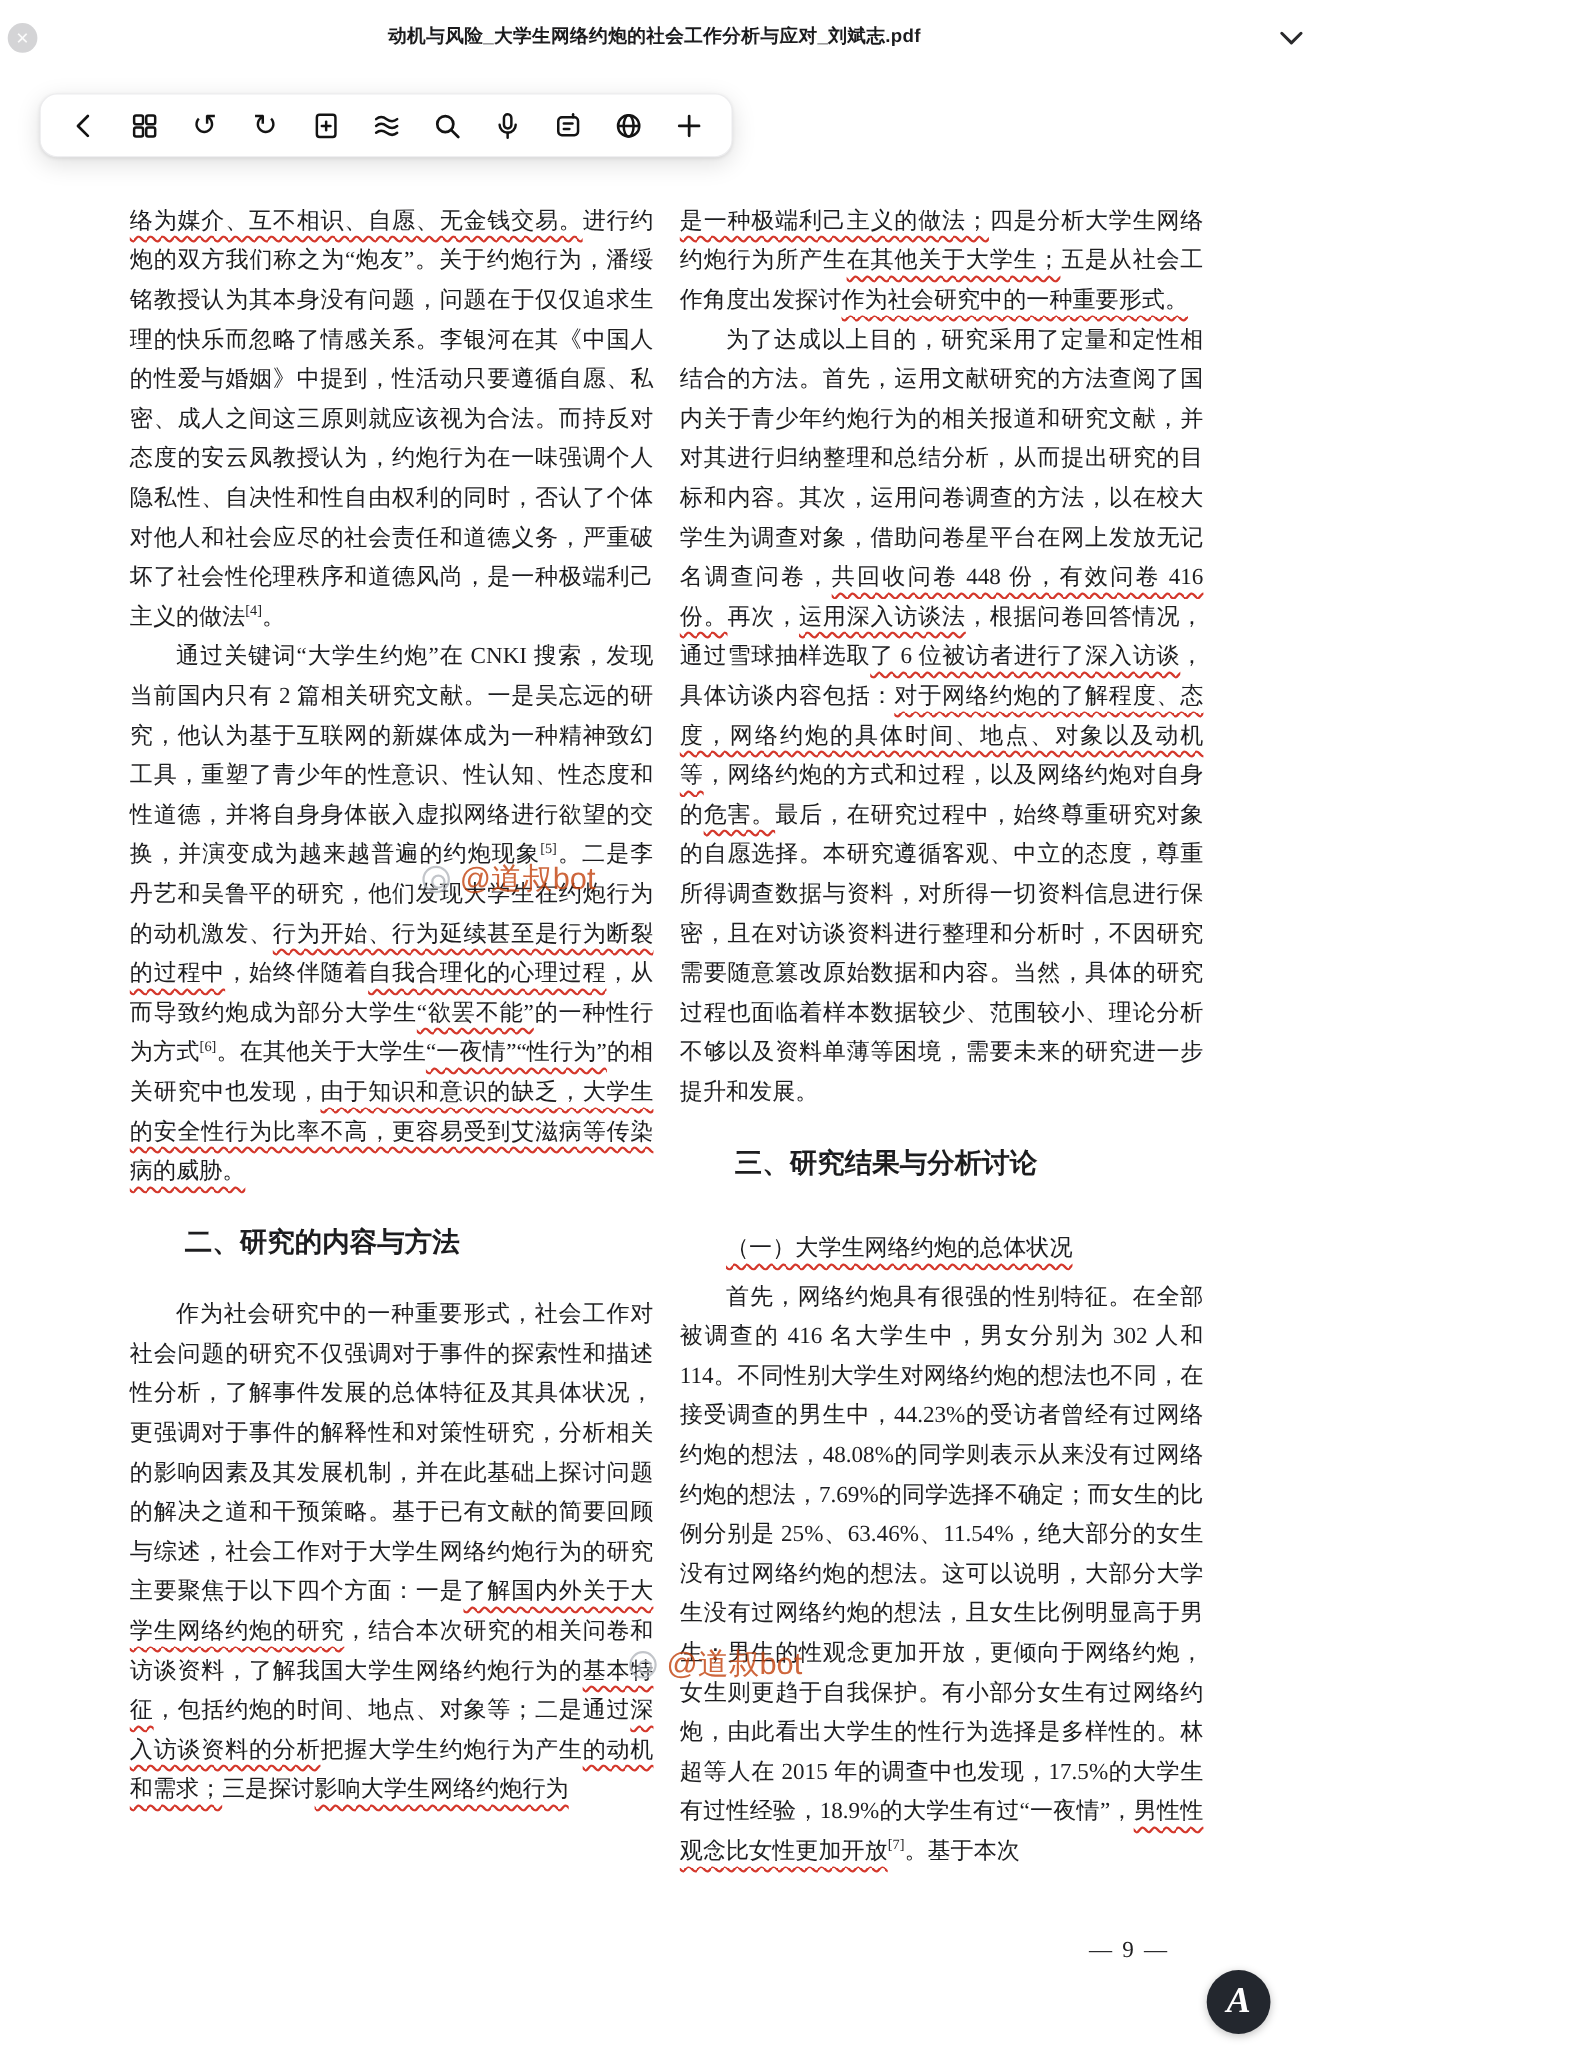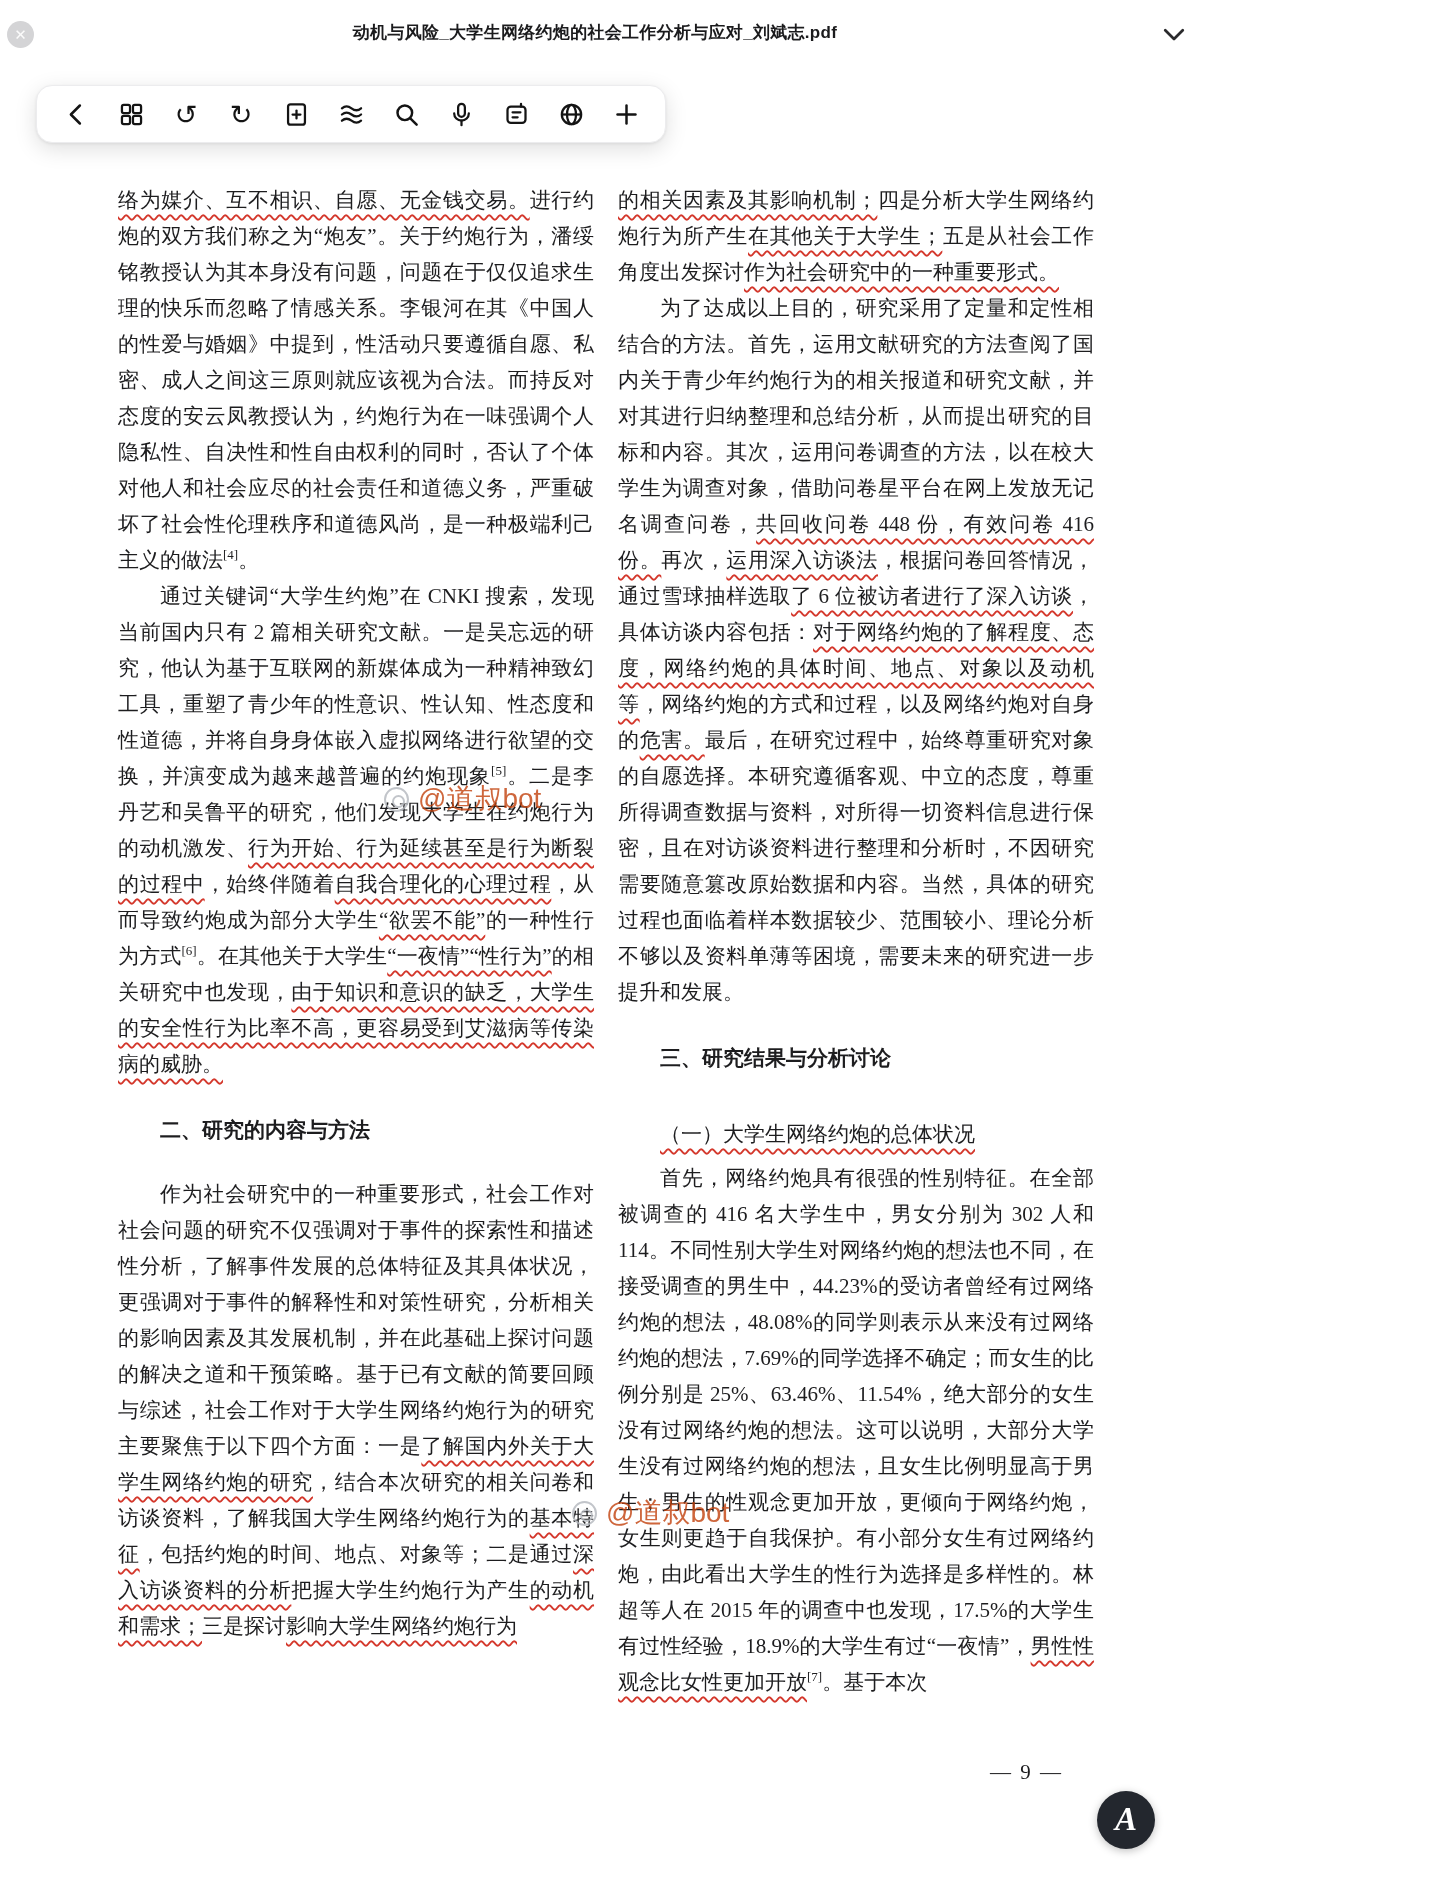--- a/index.html
+++ b/index.html
@@ -31,21 +31,21 @@
     justify-content:center; color:#141414; cursor:pointer; background:none; border:none; }
   .tb-btn svg { width:27px; height:27px; display:block; }
   .tb-glyph { font-family:"DejaVu Sans",sans-serif; font-size:27px; line-height:1; color:#141414; }
 
   
   .page { position:absolute; left:0; top:80px; width:1428px; height:1817px; }
   .columns { position:absolute; left:118px; top:102px; display:flex; gap:24px; }
   .col { width:476px; font-size:21px; line-height:36px; text-align:justify; color:#1d1d1f; }
   .para { margin:0; }
   .para.indent { text-indent:2em; }
-  .heading { font-size:21px; font-weight:700; text-indent:2em; margin:30px 0 28px 0; }
+  .heading { font-size:25px; font-weight:700; text-indent:2em; margin:30px 0 28px 0; }
   .para.subheading { margin:40px 0 8px 0; }
   sup { font-size:0.62em; line-height:0; }
   .wavy { text-decoration-line:underline; text-decoration-style:wavy;
     text-decoration-color:#d4382c; text-decoration-thickness:2px; text-underline-offset:7px; }
 
   .page-number { position:absolute; left:990px; top:1680px; font-size:21px;
     letter-spacing:2px; color:#1d1d1f; }
 
   
   .wm { position:absolute; display:flex; align-items:center; gap:9px;
@@ -154,21 +154,21 @@
 
   <div class="page">
     <div class="columns" id="doc-columns">
         <div class="col">
           <p class="para"><span class="wavy">络为媒介、互不相识、自愿、无金钱交易。</span><span>进行约炮的双方我们称之为“炮友”。关于约炮行为，潘绥铭教授认为其本身没有问题，问题在于仅仅追求生理的快乐而忽略了情感关系。李银河在其《中国人的性爱与婚姻》中提到，性活动只要遵循自愿、私密、成人之间这三原则就应该视为合法。而持反对态度的安云凤教授认为，约炮行为在一味强调个人隐私性、自决性和性自由权利的同时，否认了个体对他人和社会应尽的社会责任和道德义务，严重破坏了社会性伦理秩序和道德风尚，是一种极端利己主义的做法</span><sup>[4]</sup><span>。</span></p>
           <p class="para indent"><span>通过关键词“大学生约炮”在 CNKI 搜索，发现当前国内只有 2 篇相关研究文献。一是吴忘远的研究，他认为基于互联网的新媒体成为一种精神致幻工具，重塑了青少年的性意识、性认知、性态度和性道德，并将自身身体嵌入虚拟网络进行欲望的交换，并演变成为越来越普遍的约炮现象</span><sup>[5]</sup><span>。二是李丹艺和吴鲁平的研究，他们发现大学生在约炮行为的动机激发、</span><span class="wavy">行为开始、行为延续甚至是行为断裂的过程中</span><span>，始终伴随着</span><span class="wavy">自我合理化的心理过程</span><span>，从而导致约炮成为部分大学生</span><span class="wavy">“欲罢不能”</span><span>的一种性行为方式</span><sup>[6]</sup><span>。在其他关于大学生</span><span class="wavy">“一夜情”“性行为”</span><span>的相关研究中也发现，</span><span class="wavy">由于知识和意识的缺乏，大学生的安全性行为比率不高，更容易受到艾滋病等传染病的威胁。</span></p>
           <h2 class="heading">二、研究的内容与方法</h2>
           <p class="para indent"><span>作为社会研究中的一种重要形式，社会工作对社会问题的研究不仅强调对于事件的探索性和描述性分析，了解事件发展的总体特征及其具体状况，更强调对于事件的解释性和对策性研究，分析相关的影响因素及其发展机制，并在此基础上探讨问题的解决之道和干预策略。基于已有文献的简要回顾与综述，社会工作对于大学生网络约炮行为的研究主要聚焦于以下四个方面：一是</span><span class="wavy">了解国内外关于大学生网络约炮的研究</span><span>，结合本次研究的相关问卷和访谈资料，了解我国大学生网络约炮行为的</span><span class="wavy">基本特征</span><span>，包括约炮的时间、地点、对象等；二是通过</span><span class="wavy">深入访谈资料的分析</span><span>把握大学生约炮行为产生</span><span class="wavy">的动机和需求；</span><span>三是探讨</span><span class="wavy">影响大学生网络约炮行为</span></p>
         </div>
         <div class="col">
-          <p class="para"><span class="wavy">的相关因素及其影响机制；</span><span>四是分析大学生网络约炮行为所产生</span><span class="wavy">在其他关于大学生；</span><span>五是从社会工作角度出发探讨</span><span class="wavy">作为社会研究中的一种重要形式。</span></p>
+          <p class="para"><span class="wavy">是一种极端利己主义的做法；</span><span>四是分析大学生网络约炮行为所产生</span><span class="wavy">在其他关于大学生；</span><span>五是从社会工作角度出发探讨</span><span class="wavy">作为社会研究中的一种重要形式。</span></p>
           <p class="para indent"><span>为了达成以上目的，研究采用了定量和定性相结合的方法。首先，运用文献研究的方法查阅了国内关于青少年约炮行为的相关报道和研究文献，并对其进行归纳整理和总结分析，从而提出研究的目标和内容。其次，运用问卷调查的方法，以在校大学生为调查对象，借助问卷星平台在网上发放无记名调查问卷，</span><span class="wavy">共回收问卷 448 份，有效问卷 416 份。</span><span>再次，</span><span class="wavy">运用深入访谈法</span><span>，根据问卷回答情况，通过雪球抽样选取</span><span class="wavy">了 6 位被访者进行了深入访谈</span><span>，具体访谈内容包括：</span><span class="wavy">对于网络约炮的了解程度、态度，网络约炮的具体时间、地点、对象以及动机等</span><span>，网络约炮的方式和过程，以及网络约炮对自身的</span><span class="wavy">危害。</span><span>最后，在研究过程中，始终尊重研究对象的自愿选择。本研究遵循客观、中立的态度，尊重所得调查数据与资料，对所得一切资料信息进行保密，且在对访谈资料进行整理和分析时，不因研究需要随意篡改原始数据和内容。当然，具体的研究过程也面临着样本数据较少、范围较小、理论分析不够以及资料单薄等困境，需要未来的研究进一步提升和发展。</span></p>
           <h2 class="heading">三、研究结果与分析讨论</h2>
           <p class="para indent subheading"><span class="wavy">（一）大学生网络约炮的总体状况</span></p>
           <p class="para indent"><span>首先，网络约炮具有很强的性别特征。在全部被调查的 416 名大学生中，男女分别为 302 人和 114。不同性别大学生对网络约炮的想法也不同，在接受调查的男生中，44.23%的受访者曾经有过网络约炮的想法，48.08%的同学则表示从来没有过网络约炮的想法，7.69%的同学选择不确定；而女生的比例分别是 25%、63.46%、11.54%，绝大部分的女生没有过网络约炮的想法。这可以说明，大部分大学生没有过网络约炮的想法，且女生比例明显高于男生；男生的性观念更加开放，更倾向于网络约炮，女生则更趋于自我保护。有小部分女生有过网络约炮，由此看出大学生的性行为选择是多样性的。林超等人在 2015 年的调查中也发现，17.5%的大学生有过性经验，18.9%的大学生有过“一夜情”，</span><span class="wavy">男性性观念比女性更加开放</span><sup>[7]</sup><span>。基于本次</span></p>
         </div>
       </div>
 
     <div class="wm wm1">
       <span class="wm-logo"></span>
       <span>@道叔bot</span>

